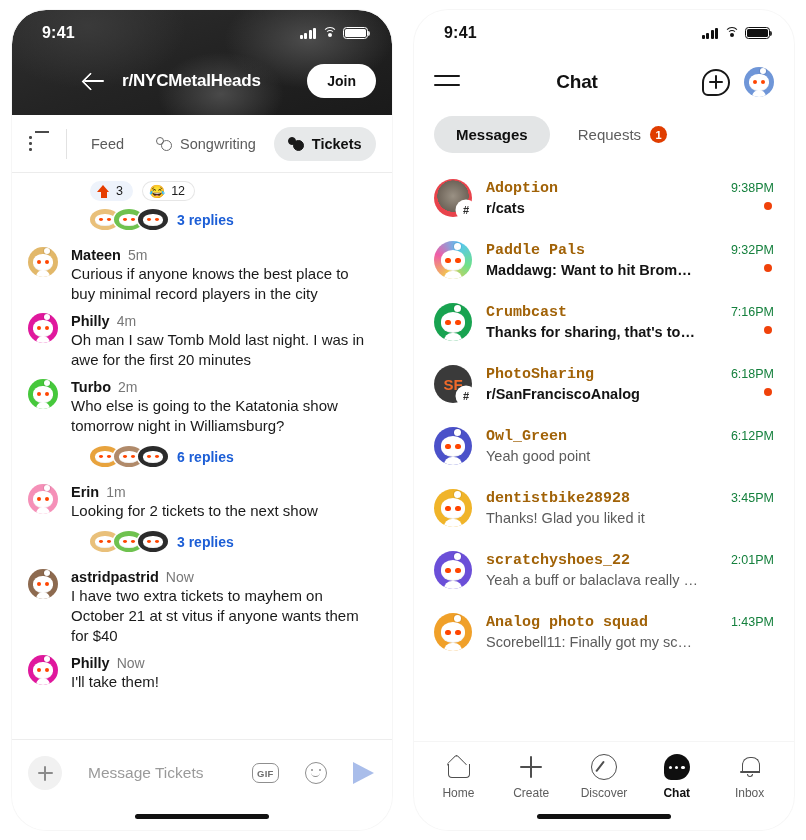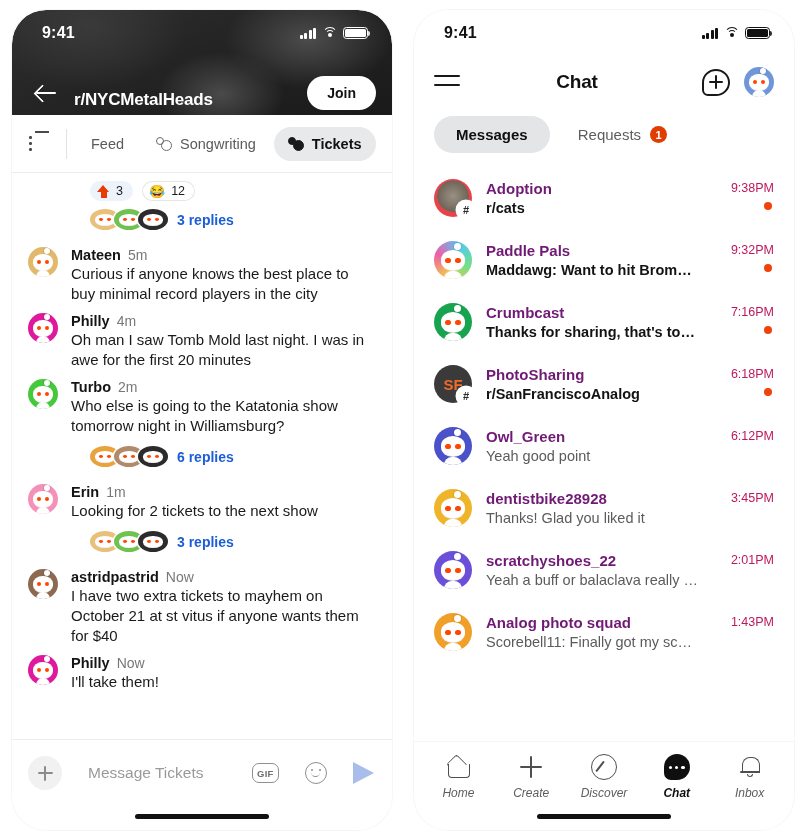--- a/index.html
+++ b/index.html
@@ -49,21 +49,21 @@
     position:relative; color:#fff;
     background:
       radial-gradient(ellipse 120px 70px at 78% 28%, #4c4c4c 0%, rgba(60,60,60,0) 70%),
       radial-gradient(ellipse 90px 60px at 55% 80%, #4a4a4a 0%, rgba(60,60,60,0) 70%),
       radial-gradient(ellipse 140px 90px at 20% 15%, #3a3a3a 0%, rgba(40,40,40,0) 70%),
       linear-gradient(160deg,#2f2f2f 0%, #242424 45%, #1a1a1a 100%);
     border-radius: 34px 34px 0 0;
     height: 105px;
   }
   .dark-head .statusbar { color:#fff; }
-  .sub-row { display:flex; align-items:flex-end; padding: 2px 16px 0 16px; height:60px; }
+  .sub-row { display:flex; align-items:center; padding: 2px 16px 0 16px; height:60px;margin-left:48px; }
   .back-arrow { width:34px; height:34px; flex:0 0 34px; position:relative; cursor:pointer; }
   .back-arrow:before { content:""; position:absolute; left:8px; top:16px;
      width:20px; height:2.2px; background:#fff; border-radius:2px; }
   .back-arrow:after { content:""; position:absolute; left:8px; top:11px;
      width:11px; height:11px; border-left:2.2px solid #fff; border-bottom:2.2px solid #fff;
      transform: rotate(45deg); border-radius:1px; }
   .sub-meta { flex:1; margin-left:12px; }
   .sub-title { font-size:17px; font-weight:700; letter-spacing:-.2px; }
   .sub-online { display:flex; align-items:center; gap:6px; margin-top:2px;
      font-size:12.5px; color:#e8e8e8; }
@@ -166,34 +166,34 @@
      font-size:11px; font-weight:700; display:flex; align-items:center; justify-content:center; }
 
   .chat-list { position:relative; height:542px; overflow:hidden; }
   .chat-item { display:flex; align-items:center; gap:14px; padding: 12px 20px; cursor:pointer; }
   .chat-av { width:38px;height:38px;border-radius:50%; flex:0 0 38px; position:relative; overflow:visible; }
   .chat-av .circ { position:absolute; inset:0; border-radius:50%; overflow:hidden; }
   .hash { position:absolute; right:-3px; bottom:-2px; width:18px;height:18px; border-radius:50%;
      background:#fff; box-shadow:0 0 0 1.5px #fff; display:flex; align-items:center;
      justify-content:center; font-size:11px; font-weight:700; color:#2a2a2a; }
   .chat-main { flex:1; min-width:0; }
-  .chat-name { font-size:15px; font-weight:700; color:#701a75; white-space:nowrap;
-     overflow:hidden; text-overflow:ellipsis; }
+  .chat-name { font-size:15px; font-weight:700; color:#a16207; white-space:nowrap;
+     overflow:hidden; text-overflow:ellipsis;font-family:Liberation Mono, monospace; }
   .chat-prev { font-size:14.5px; color:#5b5b5b; margin-top:3px; white-space:nowrap;
      overflow:hidden; text-overflow:ellipsis; }
   .chat-prev.unread { color:#131313; font-weight:700; }
   .chat-right { width:60px; flex:0 0 60px; text-align:right; align-self:stretch;
      display:flex; flex-direction:column; justify-content:space-between; padding:2px 0 7px; }
-  .chat-time { font-size:12.5px; color:#be185d; }
+  .chat-time { font-size:12.5px; color:#15803d; }
   .unread-dot { width:8px;height:8px;border-radius:50%; background:#f0420a;
      align-self:flex-end; margin-right:2px; }
 
   
   .botnav-wrap { position:absolute; left:0; right:0; bottom:0; background:#fff;
-     border-radius:0 0 34px 34px; box-shadow: 0 -1px 0 rgba(0,0,0,0.04); font-style: italic; }
+     border-radius:0 0 34px 34px; box-shadow: 0 -1px 0 rgba(0,0,0,0.04); }
   .botnav { display:flex; align-items:flex-start; justify-content:space-around; padding: 12px 8px 2px; }
   .nav-item { display:flex; flex-direction:column; align-items:center; gap:6px;
      width:68px; cursor:pointer; }
   .nav-label { font-size:12px; color:#5d5d5d; }
   .nav-item.active .nav-label { color:#111; font-weight:700; }
   .ic { width:26px; height:26px; position:relative; }
   .ic-home:before { content:""; position:absolute; left:3px; top:10px; width:20px; height:13px;
      border:1.9px solid #4f4f4f; border-top:0; border-radius:0 0 4px 4px; }
   .ic-home:after { content:""; position:absolute; left:3.2px; top:3px; width:14px; height:14px;
      border-top:1.9px solid #4f4f4f; border-right:1.9px solid #4f4f4f; transform:rotate(-45deg);

